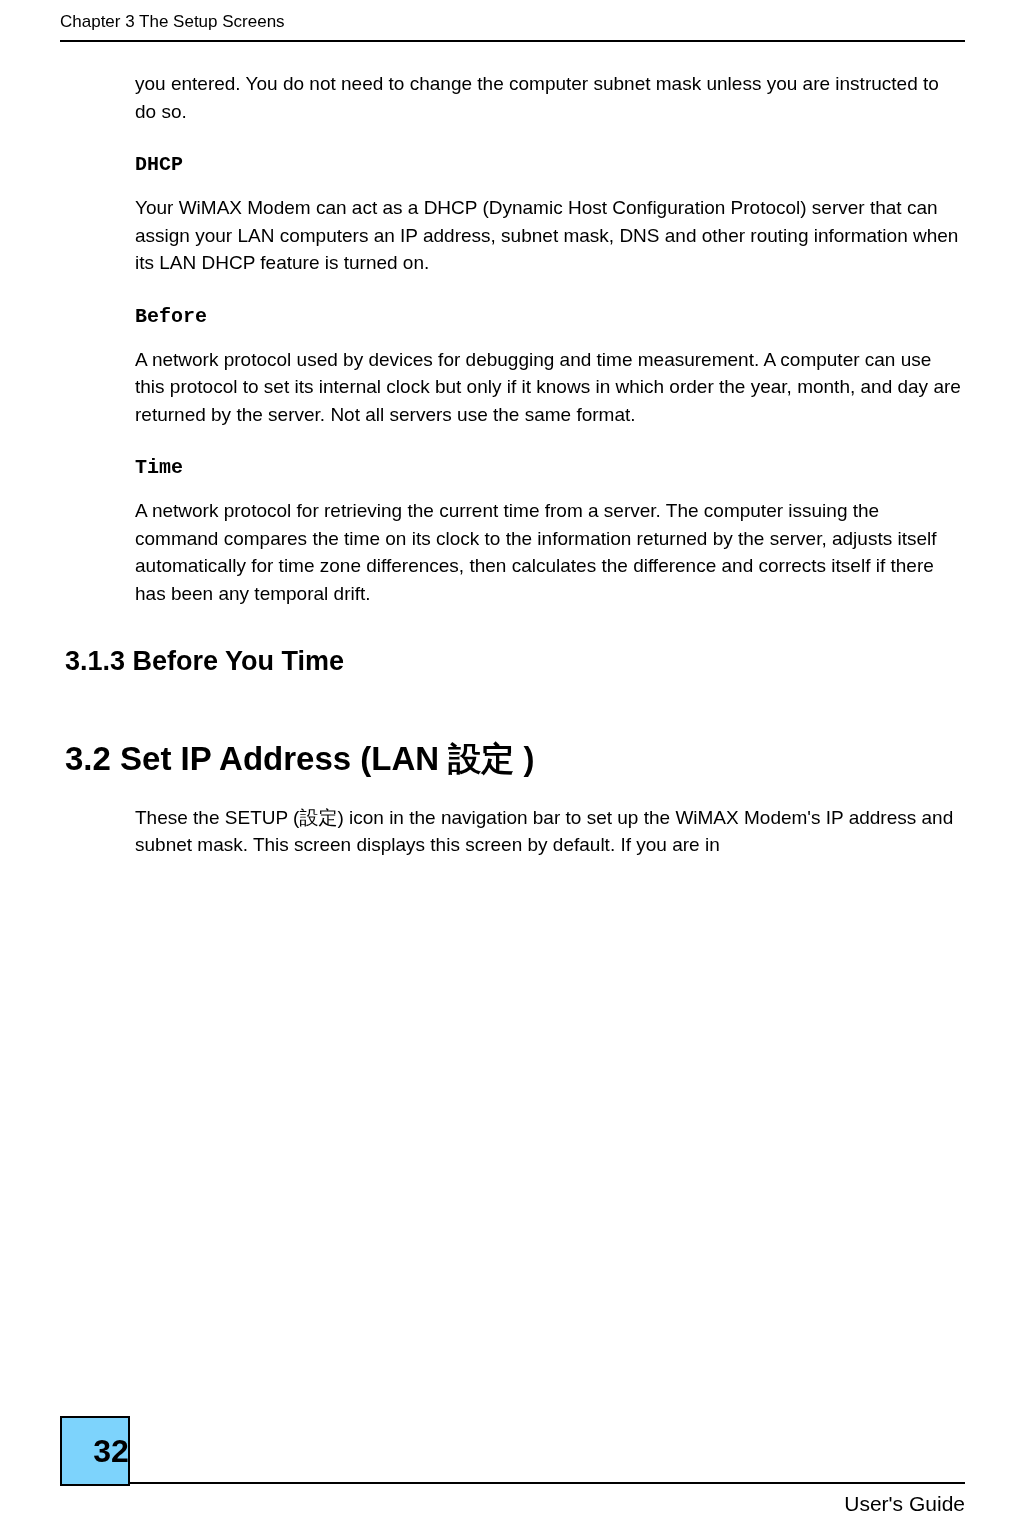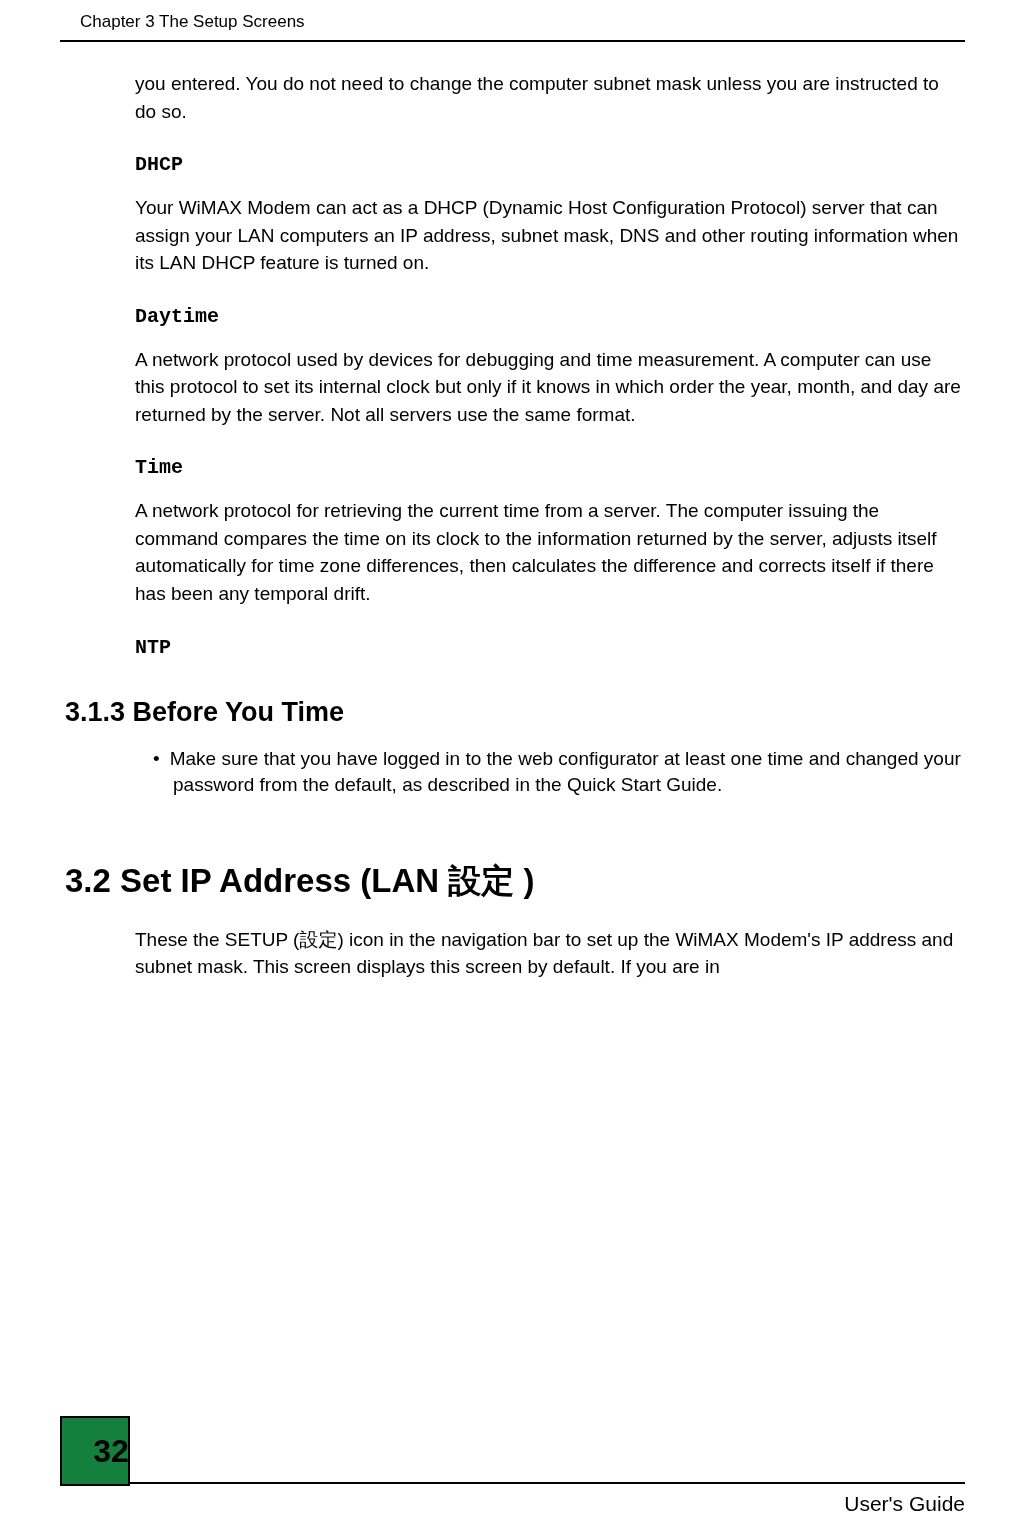--- a/index.html
+++ b/index.html
@@ -2,69 +2,67 @@
 <html><head>
 <meta charset="utf-8">
 <style>
   * { box-sizing: border-box; margin: 0; padding: 0; }
   html, body { width: 1025px; height: 1524px; background: #fff; }
   body { font-family: Verdana, Geneva, sans-serif; color: #000; position: relative; }
 
   .page { width: 1025px; height: 1524px; position: relative; padding: 0 60px; }
 
   .header-line { position: absolute; top: 40px; left: 60px; right: 60px; border-top: 2px solid #000; }
-  .chapter-title { position: absolute; top: 12px; left: 60px; font-size: 17px; font-family: Verdana, sans-serif; margin-left: 20px; }
+  .chapter-title { position: absolute; top: 12px; left: 60px; font-size: 17px; font-family: Verdana, sans-serif; }
 
   .content { position: absolute; top: 70px; left: 135px; right: 60px; }
 
   .body-text { font-size: 19px; line-height: 1.45; margin-bottom: 28px; font-family: Verdana, sans-serif; }
 
   .sub-head { font-size: 20px; font-weight: bold; margin-top: 10px; margin-bottom: 18px; font-family: Liberation Mono, monospace; }
 
   .sec-head-2 { font-size: 27px; font-weight: bold; font-family: Arial, Helvetica, sans-serif; margin-top: 38px; margin-bottom: 18px; margin-left: -70px; }
   .sec-head-1 { font-size: 33px; font-weight: bold; font-family: Arial, Helvetica, sans-serif; margin-top: 60px; margin-bottom: 22px; margin-left: -70px; }
 
   ul.bullets { list-style: none; margin-bottom: 28px; }
   ul.bullets li { font-size: 19px; line-height: 1.4; padding-left: 38px; text-indent: -20px; margin-bottom: 14px; }
   ul.bullets li::before { content: "\2022"; font-size: 19px; padding-right: 10px; }
 
   .strong { font-weight: normal; }
 
   .footer { position: absolute; bottom: 40px; left: 60px; right: 60px; }
   .footer-line { border-top: 2px solid #000; }
-  .page-num-box { position: absolute; left: 0; bottom: -2px; width: 70px; height: 70px; border: 2px solid #000; display: flex; align-items: center; justify-content: center; font-size: 32px; font-weight: bold; font-family: Arial, sans-serif; background:#15803d;padding-left:32px; }
+  .page-num-box { position: absolute; left: 0; bottom: -2px; width: 70px; height: 70px; border: 2px solid #000; display: flex; align-items: center; justify-content: center; font-size: 32px; font-weight: bold; font-family: Arial, sans-serif; background:#7dd3fc;padding-left:32px; }
   .footer-right { position: absolute; right: 0; bottom: -32px; font-size: 21px; }
 
 </style>
 </head>
 <body>
 
 <div class="page">
 
   <div class="chapter-title">Chapter 3 The Setup Screens</div>
   <div class="header-line"></div>
 
   <div class="content">
 
     <p class="body-text">you entered. You do not need to change the computer subnet mask unless you are instructed to do so.</p>
 
     <div class="sub-head">DHCP</div>
     <p class="body-text">Your WiMAX Modem can act as a DHCP (Dynamic Host Configuration Protocol) server that can assign your LAN computers an IP address, subnet mask, DNS and other routing information when its LAN DHCP feature is turned on.</p>
 
-    <div class="sub-head">Daytime</div>
+    <div class="sub-head">Before</div>
     <p class="body-text">A network protocol used by devices for debugging and time measurement. A computer can use this protocol to set its internal clock but only if it knows in which order the year, month, and day are returned by the server. Not all servers use the same format.</p>
 
     <div class="sub-head">Time</div>
     <p class="body-text">A network protocol for retrieving the current time from a server. The computer issuing the command compares the time on its clock to the information returned by the server, adjusts itself automatically for time zone differences, then calculates the difference and corrects itself if there has been any temporal drift.</p>
 
-    <div class="sub-head">NTP</div>
 
     <div class="sec-head-2">3.1.3  Before You Time</div>
     <ul class="bullets">
-      <li>Make sure that you have logged in to the web configurator at least one time and changed your password from the default, as described in the Quick Start Guide.</li>
     </ul>
 
     <div class="sec-head-1">3.2  Set IP Address (LAN 設定 )</div>
     <p class="body-text">
       <span>These the </span><span class="strong">SETUP  (設定)</span><span> icon in the navigation bar to set up the WiMAX Modem's IP address and subnet mask. This screen displays this screen by default. If you are in</span>
     </p>
 
   </div>
 
   <div class="footer">

